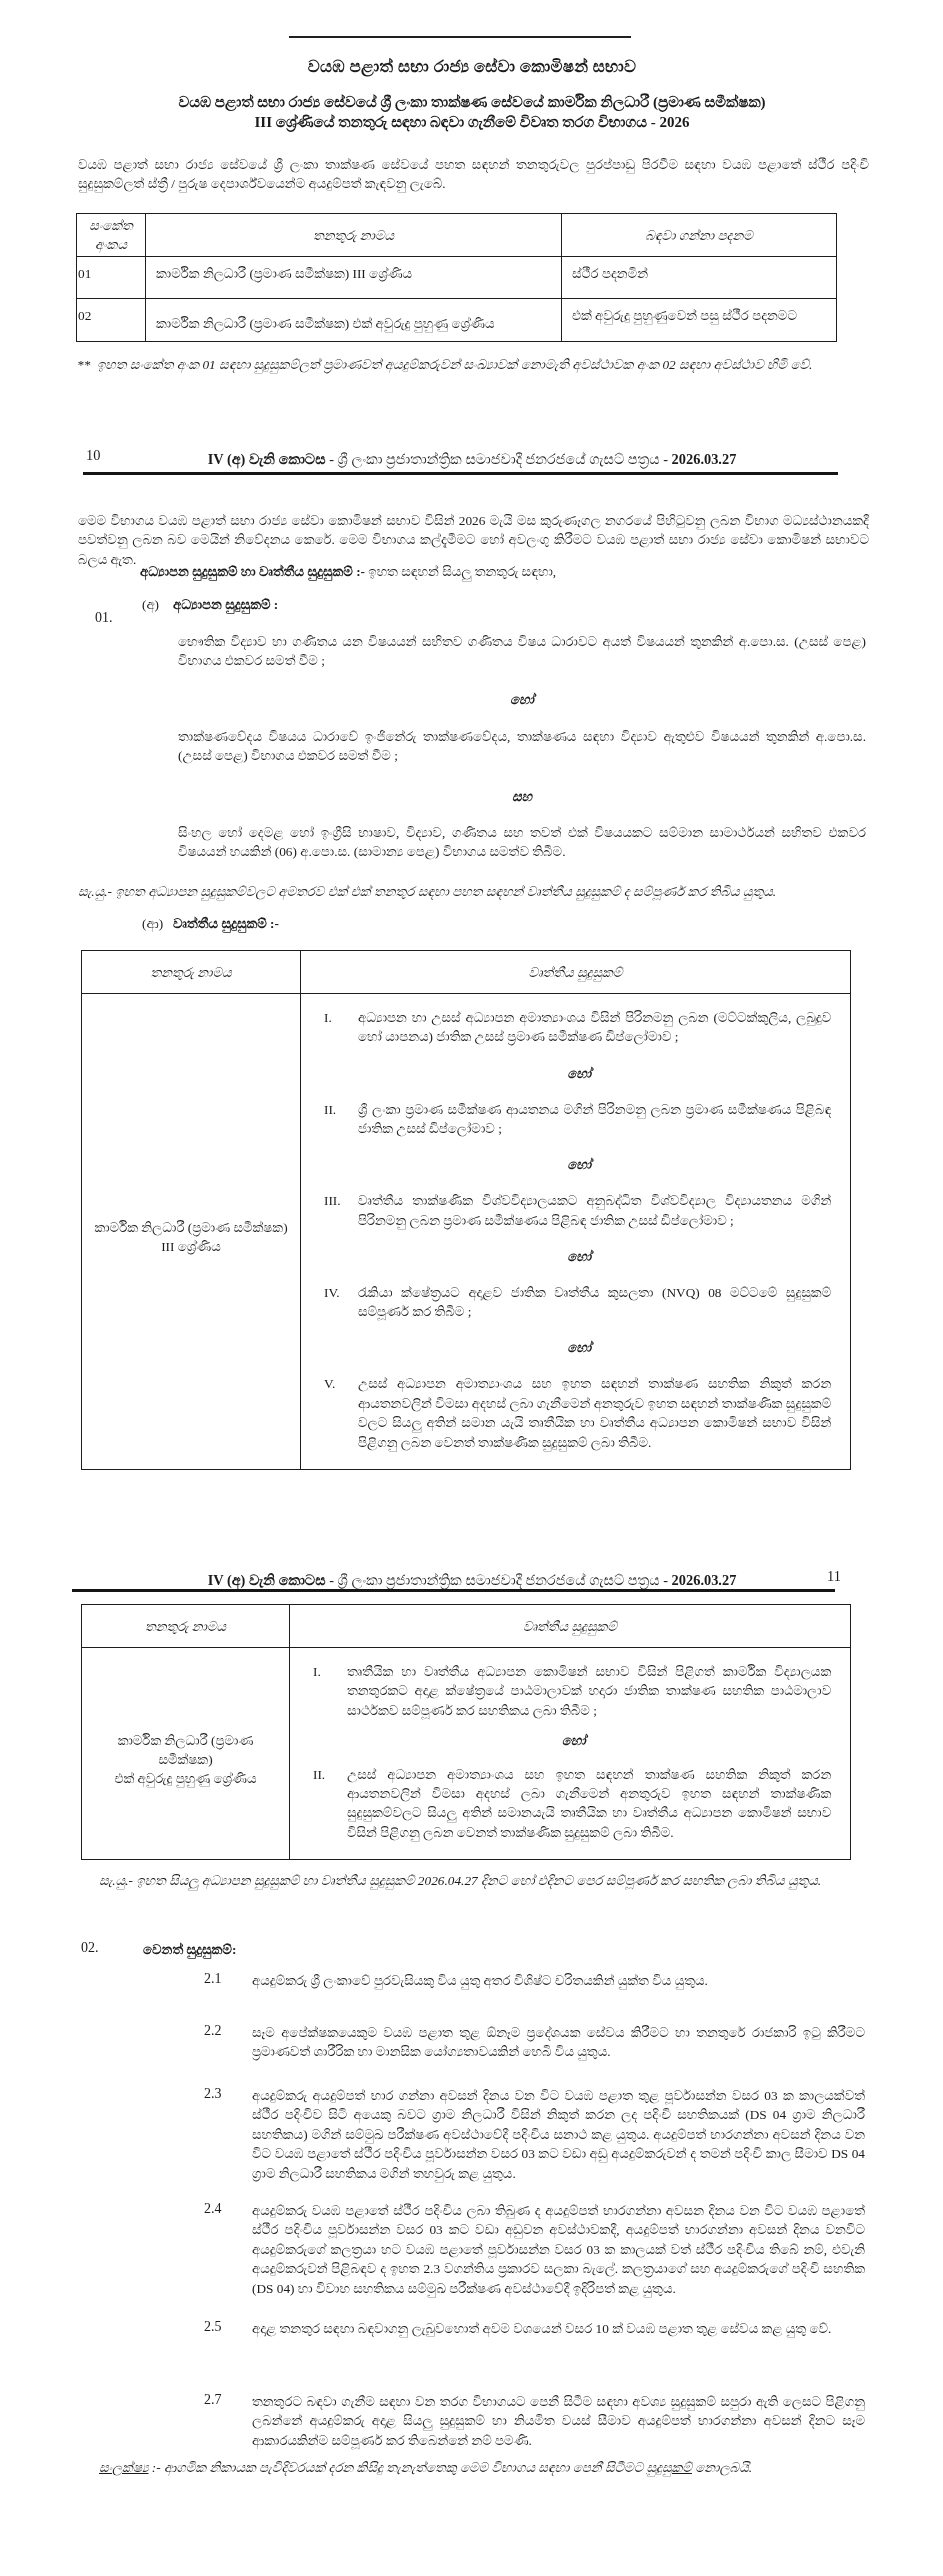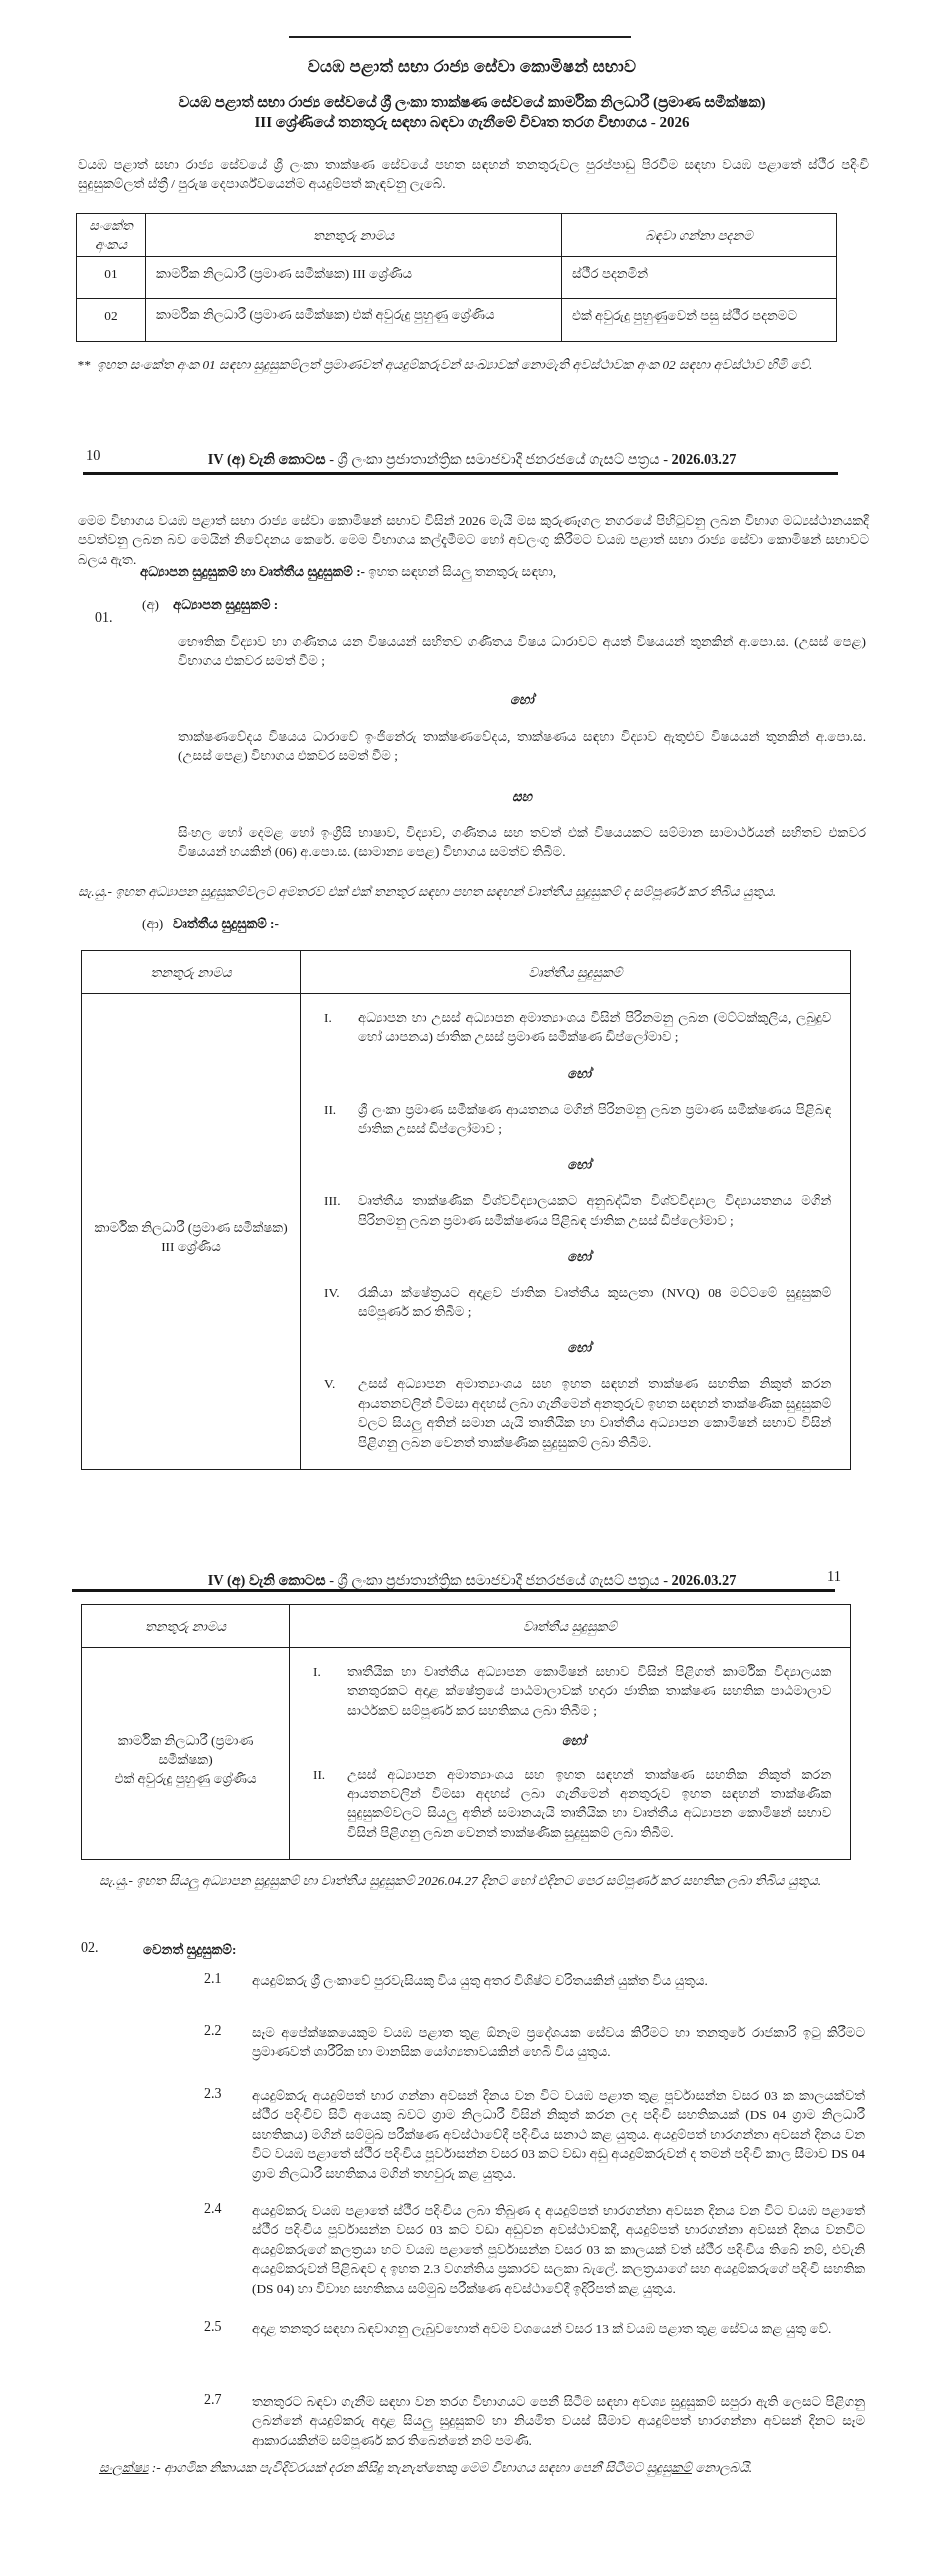--- a/index.html
+++ b/index.html
@@ -36,21 +36,21 @@
   table.gz{border-collapse:collapse;table-layout:fixed;font-size:13.3px;}
   table.gz td,table.gz th{
     border:1.1px solid #1d1d1d;
     font-weight:normal;
     line-height:19px;
     vertical-align:middle;
     overflow:hidden;
   }
   table.gz{border:1.7px solid #1d1d1d;}
   th.hdr{font-style:italic;text-align:center;}
-  td.code{text-align:center;}
+  td.code{}
   td.txt{text-align:left;padding:5.6px 10px;}
   td.postcell{vertical-align:top;text-align:center;padding:12.2px 7.8px 0 7.8px;line-height:20px;}
   td.qualcell{vertical-align:top;padding:14px 15.5px 0 23px;}
   .qual-item{display:flex;margin-bottom:16.7px;}
   .qual-num{flex:0 0 34px;}
   .qual-text{flex:1;text-align:justify;line-height:19.4px;padding-right:3.3px;}
   .qual-or{text-align:center;font-style:italic;font-weight:bold;margin-bottom:16.7px;line-height:19.4px;}
   .s2-item{display:flex;}
   .s2-num{flex:0 0 48px;font-size:14px;margin-left:44px;}
   .s2-text{flex:1;text-align:justify;font-size:13.3px;line-height:19.4px;}
@@ -81,21 +81,21 @@
       <th class="hdr">තනතුරු නාමය</th>
       <th class="hdr">බඳවා ගන්නා පදනම</th>
     </tr>
     <tr style="height:42px;">
       <td class="code" style="vertical-align:top;padding-top:6.7px;">01</td>
       <td class="txt" style="vertical-align:top;padding-top:6.7px;">කාර්මික නිලධාරී (ප්‍රමාණ සමීක්ෂක) III ශ්‍රේණිය</td>
       <td class="txt" style="vertical-align:top;padding-top:6.7px;">ස්ථීර පදනමින්</td>
     </tr>
     <tr style="height:43px;">
       <td class="code" style="vertical-align:top;padding-top:6.7px;">02</td>
-      <td class="txt" style="vertical-align:top;padding-top:6px;">කාර්මික නිලධාරී (ප්‍රමාණ සමීක්ෂක) එක් අවුරුදු පුහුණු ශ්‍රේණිය</td>
+      <td class="txt" style="vertical-align:top;padding-top:15px;">කාර්මික නිලධාරී (ප්‍රමාණ සමීක්ෂක) එක් අවුරුදු පුහුණු ශ්‍රේණිය</td>
       <td class="txt" style="vertical-align:top;padding-top:6.7px;">එක් අවුරුදු පුහුණුවෙන් පසු ස්ථීර පදනමට</td>
     </tr>
   </tbody>
     </table>
 
   <div class="abs footnote justify" style="left:77px;top:354px;width:789px;">
     <span>**</span>&nbsp;&nbsp;<span>ඉහත සංකේත අංක 01 සඳහා සුදුසුකම්ලත් ප්‍රමාණවත් අයදුම්කරුවන් සංඛ්‍යාවක් නොමැති අවස්ථාවක අංක 02 සඳහා අවස්ථාව හිමි වේ.</span>
   </div>
 
   <div class="abs gz-pageno" style="left:86px;top:447px;">10</div>
@@ -219,21 +219,21 @@
   <div class="abs s2-item" style="left:160px;top:2086px;width:705px;">
     <div class="s2-num">2.3</div>
     <div class="s2-text">අයදුම්කරු අයදුම්පත් භාර ගන්නා අවසන් දිනය වන විට වයඹ පළාත තුළ පූර්වාසන්න වසර 03 ක කාලයක්වත් ස්ථීර පදිංචිව සිටි අයෙකු බවට ග්‍රාම නිලධාරී විසින් නිකුත් කරන ලද පදිංචි සහතිකයක් (DS 04 ග්‍රාම නිලධාරී සහතිකය) මගින් සම්මුඛ පරීක්ෂණ අවස්ථාවේදී පදිංචිය සනාථ කළ යුතුය. අයදුම්පත් භාරගන්නා අවසන් දිනය වන විට වයඹ පළාතේ ස්ථීර පදිංචිය පූර්වාසන්න වසර 03 කට වඩා අඩු අයදුම්කරුවන් ද තමන් පදිංචි කාල සීමාව DS 04 ග්‍රාම නිලධාරී සහතිකය මගින් තහවුරු කළ යුතුය.</div>
   </div>
   <div class="abs s2-item" style="left:160px;top:2201px;width:705px;">
     <div class="s2-num">2.4</div>
     <div class="s2-text">අයදුම්කරු වයඹ පළාතේ ස්ථීර පදිංචිය ලබා තිබුණ ද අයදුම්පත් භාරගන්නා අවසන දිනය වන විට වයඹ පළාතේ ස්ථීර පදිංචිය පූර්වාසන්න වසර 03 කට වඩා අඩුවන අවස්ථාවකදී, අයදුම්පත් භාරගන්නා අවසන් දිනය වනවිට අයදුම්කරුගේ කලත්‍රයා හට වයඹ පළාතේ පූර්වාසන්න වසර 03 ක කාලයක් වත් ස්ථීර පදිංචිය තිබේ නම්, එවැනි අයදුම්කරුවන් පිළිබඳව ද ඉහත 2.3 වගන්තිය ප්‍රකාරව සලකා බැලේ. කලත්‍රයාගේ සහ අයදුම්කරුගේ පදිංචි සහතික (DS 04) හා විවාහ සහතිකය සම්මුඛ පරීක්ෂණ අවස්ථාවේදී ඉදිරිපත් කළ යුතුය.</div>
   </div>
   <div class="abs s2-item" style="left:160px;top:2319px;width:705px;">
     <div class="s2-num">2.5</div>
-    <div class="s2-text">අදාළ තනතුර සඳහා බඳවාගනු ලැබුවහොත් අවම වශයෙන් වසර 13 ක් වයඹ පළාත තුළ සේවය කළ යුතු වේ.</div>
+    <div class="s2-text">අදාළ තනතුර සඳහා බඳවාගනු ලැබුවහොත් අවම වශයෙන් වසර 10 ක් වයඹ පළාත තුළ සේවය කළ යුතු වේ.</div>
   </div>
   <div class="abs s2-item" style="left:160px;top:2392px;width:705px;">
     <div class="s2-num">2.7</div>
     <div class="s2-text">තනතුරට බඳවා ගැනීම සඳහා වන තරග විභාගයට පෙනී සිටීම සඳහා අවශ්‍ය සුදුසුකම් සපුරා ඇති ලෙසට පිළිගනු ලබන්නේ අයදුම්කරු අදාළ සියලු සුදුසුකම් හා නියමිත වයස් සීමාව අයදුම්පත් භාරගන්නා අවසන් දිනට සෑම ආකාරයකින්ම සම්පූර්ණ කර තිබෙන්නේ නම් පමණි.</div>
   </div>
 
   <div class="abs remark justify" style="left:99px;top:2458px;width:727px;">
     <span class="u">සංලක්ෂ්‍ය</span><span> :- ආගමික නිකායක පැවිදිවරයක් දරන කිසිදු තැනැත්තෙකු මෙම විභාගය සඳහා පෙනී සිටීමට </span><span class="u">සුදුසුකම්</span><span> නොලබයි.</span>
   </div>
 

